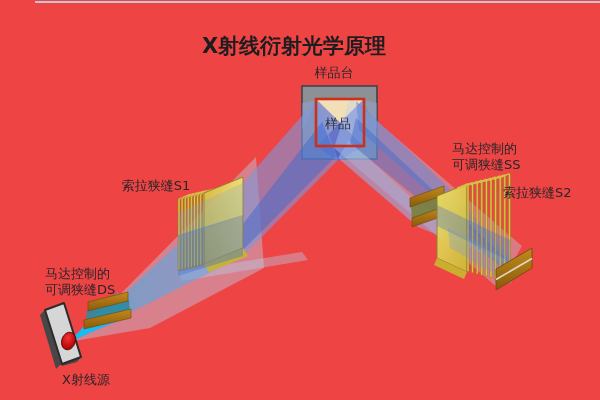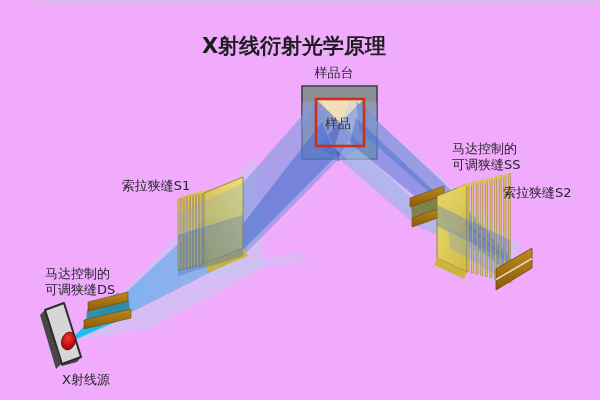--- a/index.html
+++ b/index.html
@@ -1,17 +1,17 @@
 <!DOCTYPE html>
 <html><head>
 <meta charset="utf-8">
 <style>
   html,body{margin:0;padding:0;}
   body{font-family:"DejaVu Sans","Liberation Sans",sans-serif;}
-  .stage{position:relative;width:600px;height:400px;background:#f0abfc;overflow:hidden;}
+  .stage{position:relative;width:600px;height:400px;background:#ef4444;overflow:hidden;}
   svg{display:block;}
   text{font-family:"DejaVu Sans","Liberation Sans",sans-serif;fill:#26262b;}
   .lbl{font-size:13px;}
   .title{font-size:21px;font-weight:700;fill:#1d1d20;}
   .sample-lbl{font-size:13px;fill:#2c2f3a;}
 </style>
 </head>
 <body>
 
 <div class="stage">

